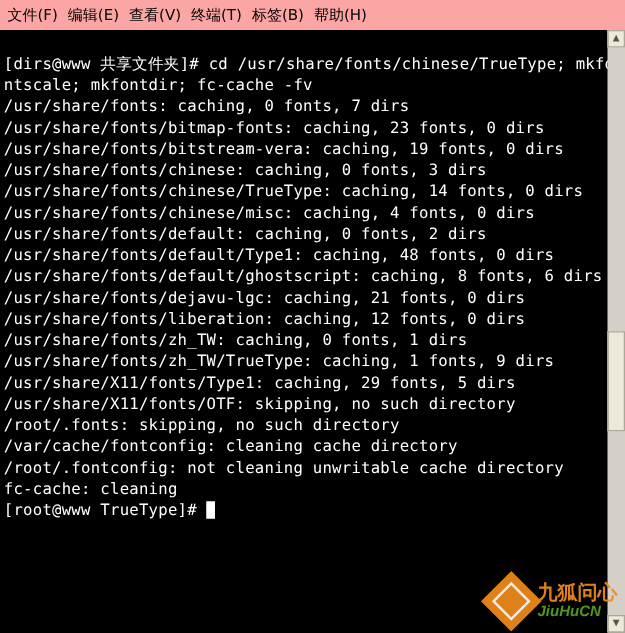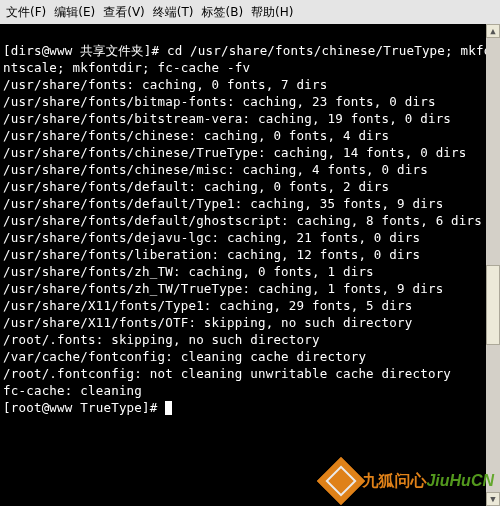--- a/index.html
+++ b/index.html
@@ -1,25 +1,25 @@
 <!DOCTYPE html>
 <html><head>
 <meta charset="utf-8">
 <style>
 html,body{margin:0;padding:0;width:500px;height:506px;background:#000;overflow:hidden;font-family:"DejaVu Sans Mono","Courier New",monospace;font-size:12.5px;line-height:17px;color:#fff}
-.menubar{background:#e5e5e5;height:20px;padding:2px 4px;font-family:"DejaVu Sans",Arial,sans-serif;font-size:12px;color:#000;display:flex;gap:4px;align-items:center}
+.menubar{background:#fca5a5;height:20px;padding:2px 4px;font-family:"DejaVu Sans",Arial,sans-serif;font-size:12px;color:#000;display:flex;gap:4px;align-items:center}
 .menubar span{padding:0 2px}
 .term{padding:1px 3px;white-space:pre-wrap;word-break:break-all;letter-spacing:0.2px}
 .cursor{display:inline-block;width:7px;height:14px;background:#fff;vertical-align:text-bottom}
 .watermark{position:absolute;right:6px;bottom:8px;display:flex;align-items:center;gap:4px;font-family:Arial,sans-serif;font-weight:bold;opacity:0.92}
 .watermark .logo{width:34px;height:34px;transform:rotate(45deg);background:#f28c1b;border:2px solid #f28c1b;box-sizing:border-box;position:relative}
 .watermark .logo:after{content:"";position:absolute;inset:4px;border:2px solid #fff}
-.watermark .text{display:flex;flex-direction:row;line-height:1}
+.watermark .text{display:flex;flex-direction:column;line-height:1}
 .watermark .cn{color:#f28c1b;font-size:16px}
-.watermark .en{color:#5aa520;font-size:16px;font-style:italic}
+.watermark .en{color:#5aa520;font-size:12px;font-style:italic}
 .scroll{position:absolute;top:24px;right:0;width:14px;bottom:0;background:#d4d0c8}
 .scroll .btn{height:14px;background:#ece9d8;border:1px solid #aca899;box-sizing:border-box;display:flex;align-items:center;justify-content:center;font-size:9px;color:#555}
 .scroll .track{position:absolute;top:14px;bottom:14px;left:0;right:0}
 .scroll .thumb{position:absolute;left:0;right:0;top:50%;height:80px;background:#ece9d8;border:1px solid #aca899;box-sizing:border-box}
 .scroll .dn{position:absolute;bottom:0;left:0;right:0}
 </style>
 </head>
 <body>
 
 <div class="menubar">
@@ -29,25 +29,25 @@
   <span>终端(T)</span>
   <span>标签(B)</span>
   <span>帮助(H)</span>
 </div>
 
 <div class="term">
 <span>[dirs@www 共享文件夹]# </span><span>cd /usr/share/fonts/chinese/TrueType; mkfontscale; mkfontdir; fc-cache -fv</span>
 <span>/usr/share/fonts: caching, 0 fonts, 7 dirs</span>
 <span>/usr/share/fonts/bitmap-fonts: caching, 23 fonts, 0 dirs</span>
 <span>/usr/share/fonts/bitstream-vera: caching, 19 fonts, 0 dirs</span>
-<span>/usr/share/fonts/chinese: caching, 0 fonts, 4 dirs</span>
+<span>/usr/share/fonts/chinese: caching, 0 fonts, 3 dirs</span>
 <span>/usr/share/fonts/chinese/TrueType: caching, 14 fonts, 0 dirs</span>
 <span>/usr/share/fonts/chinese/misc: caching, 4 fonts, 0 dirs</span>
 <span>/usr/share/fonts/default: caching, 0 fonts, 2 dirs</span>
-<span>/usr/share/fonts/default/Type1: caching, 35 fonts, 9 dirs</span>
+<span>/usr/share/fonts/default/Type1: caching, 48 fonts, 0 dirs</span>
 <span>/usr/share/fonts/default/ghostscript: caching, 8 fonts, 6 dirs</span>
 <span>/usr/share/fonts/dejavu-lgc: caching, 21 fonts, 0 dirs</span>
 <span>/usr/share/fonts/liberation: caching, 12 fonts, 0 dirs</span>
 <span>/usr/share/fonts/zh_TW: caching, 0 fonts, 1 dirs</span>
 <span>/usr/share/fonts/zh_TW/TrueType: caching, 1 fonts, 9 dirs</span>
 <span>/usr/share/X11/fonts/Type1: caching, 29 fonts, 5 dirs</span>
 <span>/usr/share/X11/fonts/OTF: skipping, no such directory</span>
 <span>/root/.fonts: skipping, no such directory</span>
 <span>/var/cache/fontconfig: cleaning cache directory</span>
 <span>/root/.fontconfig: not cleaning unwritable cache directory</span>

